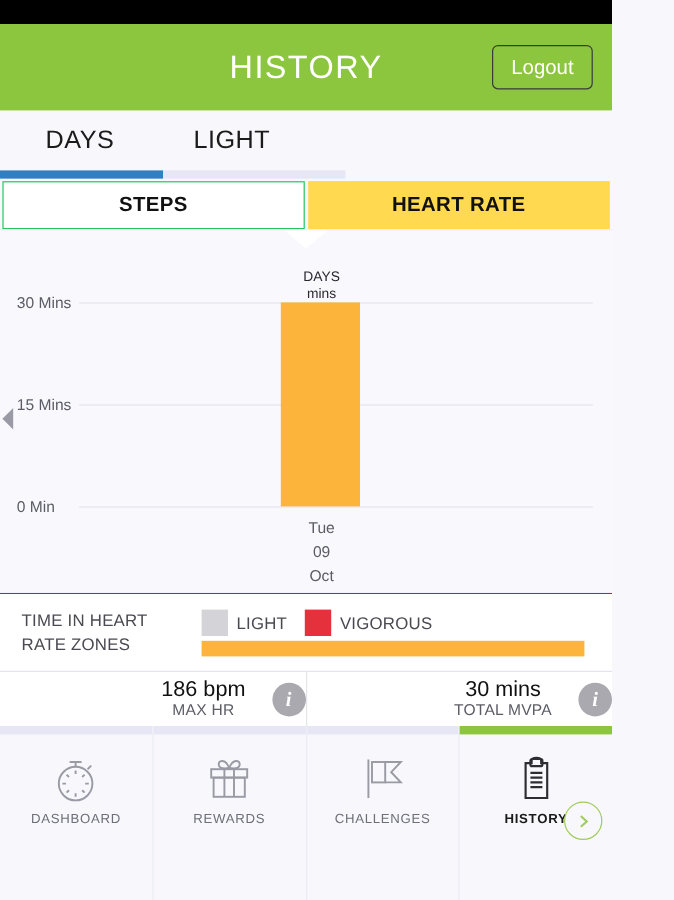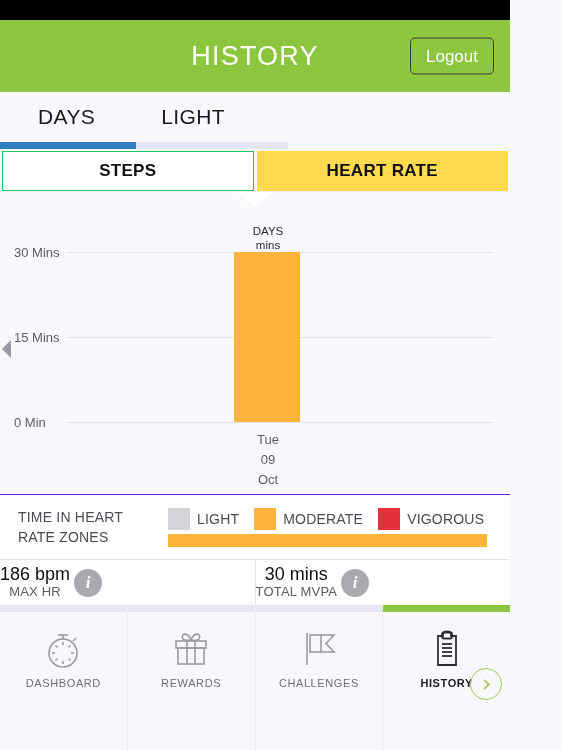--- a/index.html
+++ b/index.html
@@ -226,22 +226,22 @@
   .stats {
     flex: 0 0 46px;
     background: #ffffff;
     display: flex;
     border-top: 1px solid #e4e4ec;
   }
   .stat {
     flex: 1;
     display: flex;
     align-items: center;
-    justify-content: flex-start;
-    gap: 4px;
+    justify-content: flex-end;
+    gap: 22px;
   }
   .stat + .stat { border-left: 1px solid #e4e4ec; }
   .stat-text { text-align: center; }
   .stat-value { font-size: 18px; color: #111111; line-height: 1.15; }
   .stat-label { font-size: 13px; color: #5c5c66; line-height: 1.3; letter-spacing: 0.2px; }
   .info-icon {
     width: 28px; height: 28px;
     border-radius: 50%;
     background: #a9a9af;
     color: #ffffff;
@@ -357,24 +357,20 @@
   </div>
 
   <div class="zones">
     <div class="zones-title">TIME IN HEART
 RATE ZONES</div>
     <div class="zones-right">
       <div class="legend">
         <div class="legend-item">
           <span class="legend-sw" style="background:#d4d4d8"></span>
           <span class="legend-label">LIGHT</span>
-        </div>
-        <div class="legend-item">
-          <span class="legend-sw" style="background:#fdb43a"></span>
-          <span class="legend-label">MODERATE</span>
         </div>
         <div class="legend-item">
           <span class="legend-sw" style="background:#e5313c"></span>
           <span class="legend-label">VIGOROUS</span>
         </div>
       </div>
       <div class="zone-bar-track">
         <div class="zone-seg" style="background:#fdb43a; width:96%"></div>
       </div>
     </div>

